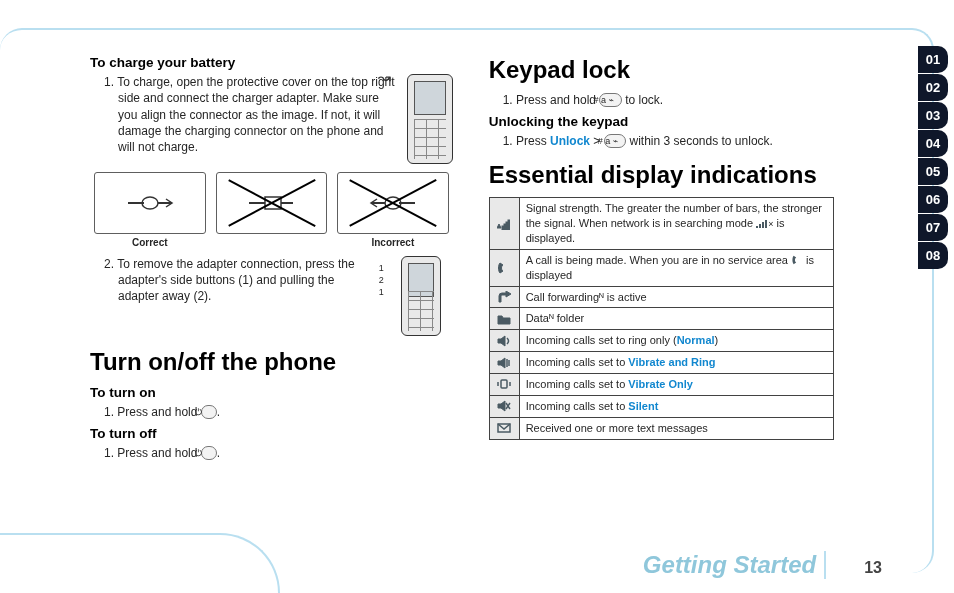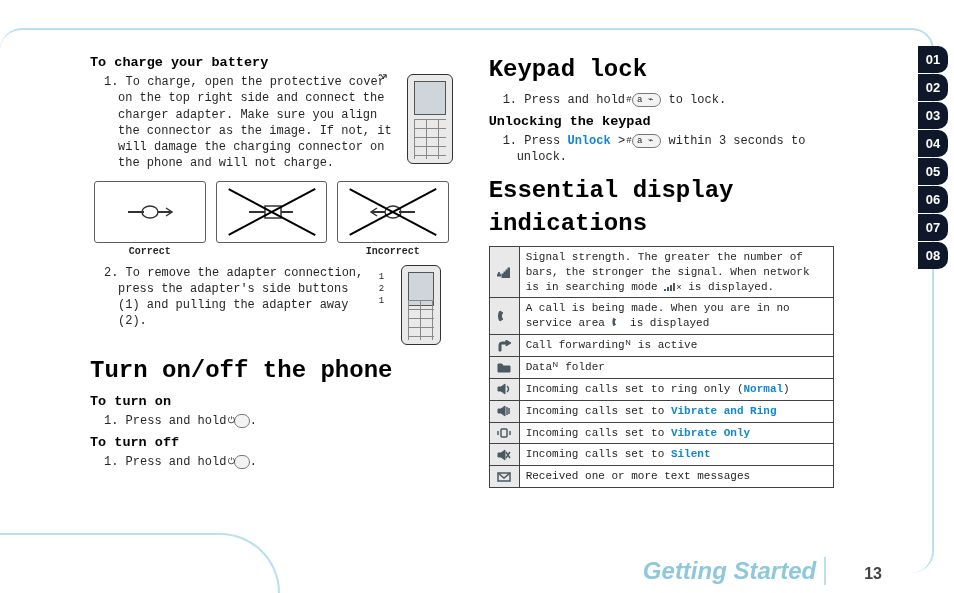--- a/index.html
+++ b/index.html
@@ -18,21 +18,20 @@
   border: 2px solid #b9dff0;
   border-radius: 22px;
   border-left: none;
   border-bottom: none;
 }
 .content {
   position: absolute;
   top: 50px; left: 90px; right: 120px; bottom: 50px;
   display: flex;
   gap: 36px;
-  font-family: Liberation Mono, monospace;
 }
 .col { flex: 1; font-size: 12px; color: #262626; line-height: 1.35; }
 .col-left { flex: 1.05; }
 .col-right { flex: 1; }
 h1 { font-size: 24px; font-weight: bold; margin: 10px 0 6px; color:#000; }
 h2 { font-size: 13.5px; font-weight: bold; margin: 4px 0 2px; color:#000; }
 ol { list-style: none; padding-left: 14px; }
 ol li { text-indent: -14px; padding-left: 14px; margin-bottom: 2px; }
 .num { }
 .blue { color: #1187cf; font-weight: bold; }
@@ -69,21 +68,21 @@
 .remove-text { flex:1; }
 .mini-ill { flex-shrink:0; width:70px; position:relative;}
 .mini-ill .pnums { position:absolute; left:-4px; top:6px; font-size:9px; line-height:12px;}
 .table { width:100%; border-collapse: collapse; font-size:11px; margin-top:4px;}
 .table td { border:1px solid #424242; padding:3px 6px; vertical-align: middle;}
 .table td:first-child { width:30px; text-align:center; background:#e9e9e9; color:#4a5a63;}
 .icon-cell svg { width:14px; height:12px; display:block; margin:auto; fill:#4a5a63; stroke:#4a5a63; }
 .page-tabs { position:absolute; right:6px; top:46px; display:flex; flex-direction:column; gap:1px;}
 .tab { width:30px; height:27px; background:#0f172a; color:#fff; font-size:13px; font-weight:bold;
   display:flex; align-items:center; justify-content:center; border-top-right-radius:10px; border-bottom-right-radius:10px;}
-.footer { position:absolute; right:72px; bottom:8px; display:flex; align-items:baseline; gap:6px;}
+.footer { position:absolute; right:72px; bottom:14px; display:flex; align-items:baseline; gap:6px;}
 .footer-title { color:#8fc7db; font-size:24px; font-weight:bold; font-style:italic; border-right:2px solid #b9dff0; padding-right:8px;}
 .footer-page { font-size:16px; font-weight:bold; color:#444;margin-left:32px;}
 .curve-cut { position:absolute; left:0; bottom:0; width:280px; height:60px; background:#fff;
   border-top:2px solid #b9dff0; border-top-right-radius:60px 60px; border-right:2px solid #b9dff0;}
 .sig-small { display:inline-block; width:12px; height:8px; vertical-align:-1px; background:
   linear-gradient(#4a5a63,#4a5a63) 0 6px/2px 2px no-repeat,
   linear-gradient(#4a5a63,#4a5a63) 3px 4px/2px 4px no-repeat,
   linear-gradient(#4a5a63,#4a5a63) 6px 2px/2px 6px no-repeat,
   linear-gradient(#4a5a63,#4a5a63) 9px 0/2px 8px no-repeat;}
 .tri-x { font-size:9px; }

